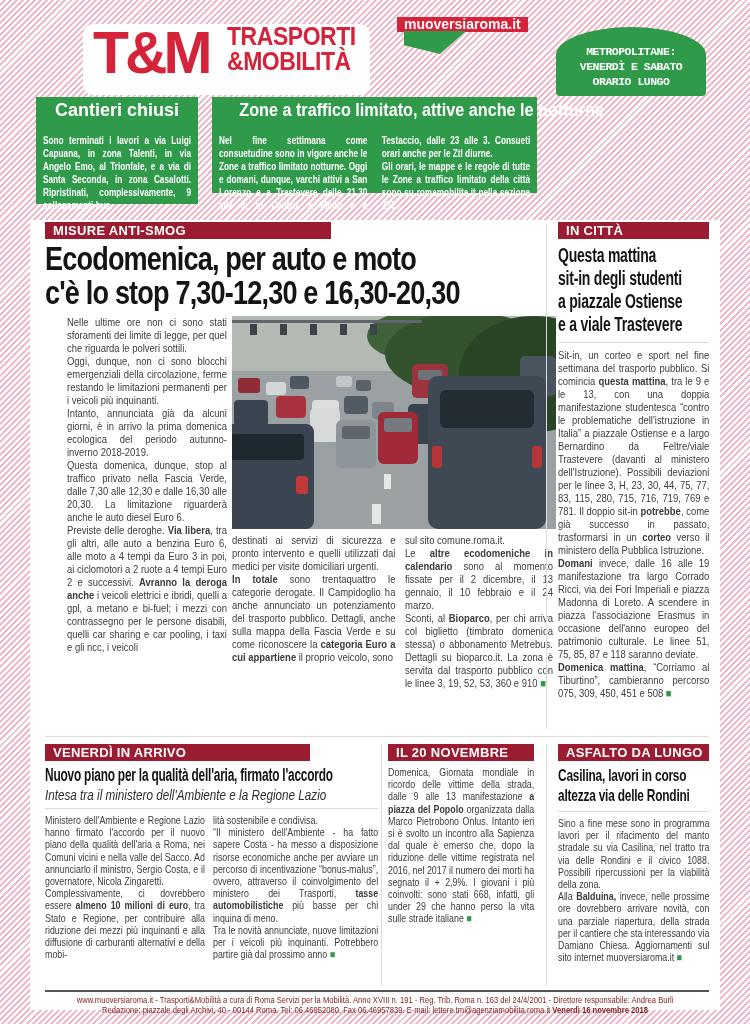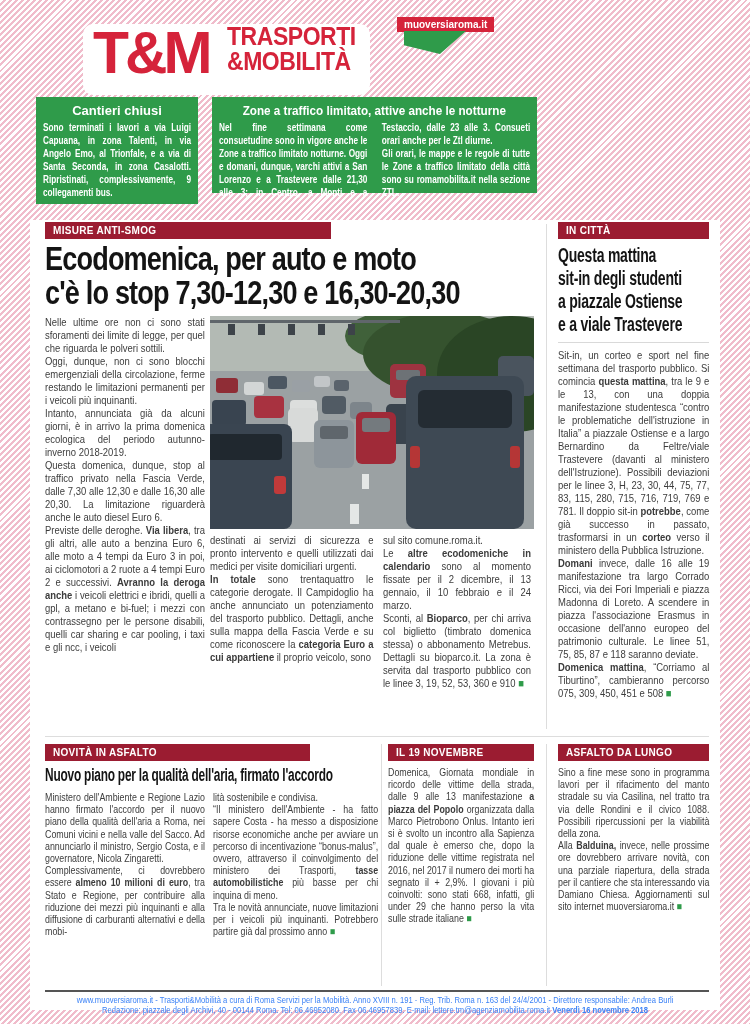--- a/index.html
+++ b/index.html
@@ -7,53 +7,53 @@
     font-family:"Liberation Sans",sans-serif;
     background:repeating-linear-gradient(135deg,#ffffff 0 2.2px,#f0bccb 2.2px 4.3px);}
   
   .logo-box{position:absolute;left:83px;top:24px;width:287px;height:71px;background:#fff;
     border-radius:10px;display:flex;padding:0 10px;box-sizing:border-box;}
   .logo-tm{font-size:60px;font-weight:700;color:#d5233a;letter-spacing:-4px;line-height:58px;
     display:inline-block;transform:scaleX(0.98);transform-origin:0 50%;}
   .logo-words{margin-left:16px;font-weight:700;color:#d5233a;font-size:25px;line-height:25px;
     letter-spacing:-0.5px;white-space:nowrap;display:inline-block;transform:scaleX(0.92);transform-origin:0 50%;}
   .site-badge{position:absolute;left:397px;top:17px;height:15px;background:#d5233a;color:#fff;
-    font-size:10px;font-weight:700;line-height:15px;padding:0 7px;}
+    font-size:14px;font-weight:700;line-height:15px;padding:0 7px;}
   .ribbon{position:absolute;left:404px;top:31px;width:62px;height:23px;background:#2f9b4a;
     clip-path:polygon(0 0,100% 0,58% 100%,0 62%);}
   .metro-box{position:absolute;left:556px;top:27px;width:150px;height:69px;background:#2f9b4a;
     border-radius:75px 75px 4px 4px / 28px 28px 4px 4px;color:#fff;
     font-family:"Liberation Mono",monospace;font-weight:700;font-size:11.5px;line-height:15px;
     text-align:center;padding-top:17px;box-sizing:border-box;letter-spacing:-0.5px;}
   
   .gbox{position:absolute;background:#2f9b4a;color:#fff;box-sizing:border-box;padding:4px 7px;}
   .box-cantieri{left:36px;top:97px;width:162px;height:107px;}
   .box-ztl{left:212px;top:97px;width:325px;height:96px;}
-  .gb-title{text-align:center;font-weight:700;font-size:13px;line-height:17px;margin:1px 0 2px;white-space:nowrap;}
+  .gb-title{text-align:center;font-weight:700;font-size:18px;line-height:17px;margin:1px 0 15px;white-space:nowrap;}
   .gb-title .tline{display:inline-block;transform:scaleX(0.9);transform-origin:50% 50%;}
   .gb-body{font-size:10.3px;font-weight:700;line-height:13px;text-align:justify;white-space:pre-line;}
   .sqz{transform:scaleX(0.86);transform-origin:0 0;}
   .sqz8{transform:scaleX(0.8);transform-origin:0 0;}
   .box-ztl .gb-inner{height:78px;column-count:2;column-gap:18px;column-fill:auto;}
   .box-white{position:absolute;left:553px;top:97px;width:154px;height:106px;background:#fff;
     border:2px solid #1a1a1a;box-sizing:border-box;padding:4px 6px;overflow:hidden;}
   .box-white .wb{font-size:10.4px;font-weight:700;line-height:12.8px;text-align:justify;color:#1c1c1c;}
   
   .paper{position:absolute;left:30px;top:220px;width:690px;height:790px;background:#fff;}
-  .kicker{background:#9b1c31;color:#fff;font-size:10px;font-weight:700;height:17px;line-height:17px;
+  .kicker{background:#9b1c31;color:#fff;font-size:13px;font-weight:700;height:17px;line-height:17px;
     padding-left:8px;box-sizing:border-box;letter-spacing:0.3px;}
   .article-main{position:absolute;left:15px;top:2px;width:489px;}
   .kicker-main{width:286px;}
   .hl{font-weight:700;color:#141414;white-space:nowrap;}
   .hl-main{font-size:33px;line-height:34px;letter-spacing:-1px;transform:scaleX(0.82);transform-origin:0 0;}
   .h1-block{margin-top:3px;}
   .subhead-wrap{margin-top:3px;padding-bottom:5px;border-bottom:1px solid #d9d9d9;}
   .subline{color:#a81e34;font-size:15px;letter-spacing:-0.3px;white-space:nowrap;display:inline-block;
     transform:scaleX(0.8);transform-origin:0 0;}
-  .article-body{display:flex;margin-top:6px;}
+  .article-body{display:flex;margin-top:6px;margin-left:22px;}
   .bcol{font-size:11px;line-height:13px;text-align:justify;color:#3c3c3c;}
   .bcol p{margin:0;}
   .b{font-weight:700;}
   .g{color:#2f9b4a;}
   .cw{flex:none;}
   .right-block{flex:none;width:324px;}
   .photo{width:324px;height:213px;display:block;}
   .photo-cols{display:flex;margin-top:5px;}
   
   .in-citta{position:absolute;left:528px;top:2px;width:151px;}
@@ -75,37 +75,42 @@
   .hl-small{font-size:17px;line-height:20px;letter-spacing:-0.3px;transform:scaleX(0.7);transform-origin:0 0;}
   .h-small-block{margin-top:5px;padding-bottom:5px;border-bottom:1px solid #d9d9d9;}
   .sub-italic-wrap{padding-bottom:4px;border-bottom:1px solid #d9d9d9;}
   .sub-italic{font-style:italic;font-size:15px;color:#2e2e2e;white-space:nowrap;display:inline-block;
     transform:scaleX(0.78);transform-origin:0 0;}
   .bsmall{font-size:10.3px;line-height:12.2px;}
   .nov-cols{display:flex;margin-top:6px;}
   .sec-body{margin-top:6px;}
   
   .footer-rule{position:absolute;left:15px;top:770px;width:664px;height:2px;background:#555;}
-  .footer{position:absolute;left:0;top:776px;width:690px;text-align:center;color:#3b82f6;}
+  .footer{position:absolute;left:0;top:776px;width:690px;text-align:center;color:#7f1d1d;}
   .f-line{white-space:nowrap;font-size:8.2px;line-height:9.6px;transform:scaleX(0.93);transform-origin:50% 0;}
 </style>
 </head>
 <body>
 
 <div class="page">
 
   <div class="logo-box">
     <span class="logo-tm">T&amp;M</span>
     <span class="logo-words">
       <div>TRASPORTI</div>
       <div>&amp;MOBILITÀ</div>
     </span>
   </div>
   <div class="site-badge">muoversiaroma.it</div>
   <div class="ribbon"></div>
+  <div class="metro-box">
+    <div>METROPOLITANE:</div>
+    <div>VENERDÌ E SABATO</div>
+    <div>ORARIO LUNGO</div>
+  </div>
 
   <div class="gbox box-cantieri">
     <div class="gb-title">Cantieri chiusi</div>
     <div class="gb-body sqz8" style="width:185px">Sono terminati i lavori a via Luigi Capuana, in zona Talenti, in via Angelo Emo, al Trionfale, e a via di Santa Seconda, in zona Casalotti. Ripristinati, complessivamente, 9 collegamenti bus.</div>
   </div>
   <div class="gbox box-ztl">
     <div class="gb-title"><span class="tline">Zone a traffico limitato, attive anche le notturne</span></div>
     <div class="gb-body gb-inner sqz8" style="width:389px">Nel fine settimana come consuetudine sono in vigore anche le Zone a traffico limitato notturne. Oggi e domani, dunque, varchi attivi a San Lorenzo e a Trastevere dalle 21,30 alle 3; in Centro, a Monti e a Testaccio, dalle 23 alle 3. Consueti orari anche per le Ztl diurne.
 Gli orari, le mappe e le regole di tutte le Zone a traffico limitato della città sono su romamobilita.it nella sezione ZTL.</div>
   </div>
@@ -213,48 +218,55 @@
         <p><span class="b">Domenica mattina</span><span>, “Corriamo al Tiburtino”, cambieranno percorso 075, 309, 450, 451 e 508 </span><span class="g">■</span></p>
       </div>
     </aside>
 
     <div class="vdiv vdiv1"></div>
     <div class="hdiv hdiv1"></div>
     <div class="vdiv vdiv2"></div>
     <div class="vdiv vdiv3"></div>
 
     <section class="bsec sec-novita">
-      <div class="kicker kicker-nov">NOVITÀ IN ASFALTO</div>
+      <div class="kicker kicker-nov">VENERDÌ IN ARRIVO</div>
       <div class="hl hl-nov">Nuovo piano per la qualità dell'aria, firmato l'accordo</div>
+      <div class="sub-italic-wrap">
+        <span class="sub-italic">Intesa tra il ministero dell'Ambiente e la Regione Lazio</span>
+      </div>
       <div class="nov-cols">
         <div class="cw" style="width:160px;margin-right:8px">
           <div class="bcol bsmall sqz" style="width:186px">
             <p><span>Ministero dell'Ambiente e Regione Lazio hanno firmato l'accordo per il nuovo piano della qualità dell'aria a Roma, nei Comuni vicini e nella valle del Sacco. Ad annunciarlo il ministro, Sergio Costa, e il governatore, Nicola Zingaretti.</span></p>
             <p><span>Complessivamente, ci dovrebbero essere </span><span class="b">almeno 10 milioni di euro</span><span>, tra Stato e Regione, per contribuire alla riduzione dei mezzi più inquinanti e alla diffusione di carburanti alternativi e della mobi-</span></p>
           </div>
         </div>
         <div class="cw" style="width:165px">
           <div class="bcol bsmall sqz" style="width:192px">
             <p><span>lità sostenibile e condivisa.</span></p>
             <p><span>“Il ministero dell'Ambiente - ha fatto sapere Costa - ha messo a disposizione risorse economiche anche per avviare un percorso di incentivazione “bonus-malus”, ovvero, attraverso il coinvolgimento del ministero dei Trasporti, </span><span class="b">tasse automobilistiche</span><span> più basse per chi inquina di meno.</span></p>
             <p><span>Tra le novità annunciate, nuove limitazioni per i veicoli più inquinanti. Potrebbero partire già dal prossimo anno </span><span class="g">■</span></p>
           </div>
         </div>
       </div>
     </section>
 
     <section class="bsec sec-nov18">
-      <div class="kicker">IL 19 NOVEMBRE</div>
+      <div class="kicker">IL 20 NOVEMBRE</div>
       <div class="sec-body bcol bsmall sqz" style="width:170px">
         <p><span>Domenica, Giornata mondiale in ricordo delle vittime della strada, dalle 9 alle 13 manifestazione </span><span class="b">a piazza del Popolo</span><span> organizzata dalla Marco Pietrobono Onlus. Intanto ieri si è svolto un incontro alla Sapienza dal quale è emerso che, dopo la riduzione delle vittime registrata nel 2016, nel 2017 il numero dei morti ha segnato il + 2,9%. I giovani i più coinvolti: sono stati 668, infatti, gli under 29 che hanno perso la vita sulle strade italiane </span><span class="g">■</span></p>
       </div>
     </section>
 
     <section class="bsec sec-asfalto">
       <div class="kicker">ASFALTO DA LUNGO</div>
+      <div class="h-small-block">
+        <div class="hl hl-small">Casilina, lavori in corso</div>
+        <div class="hl hl-small">altezza via delle Rondini</div>
+      </div>
       <div class="sec-body bcol bsmall sqz" style="width:176px">
         <p><span>Sino a fine mese sono in programma lavori per il rifacimento del manto stradale su via Casilina, nel tratto tra via delle Rondini e il civico 1088. Possibili ripercussioni per la viabilità della zona.</span></p>
         <p><span>Alla </span><span class="b">Balduina,</span><span> invece, nelle prossime ore dovrebbero arrivare novità, con una parziale riapertura, della strada per il cantiere che sta interessando via Damiano Chiesa. Aggiornamenti sul sito internet muoversiaroma.it </span><span class="g">■</span></p>
       </div>
     </section>
 
     <div class="footer-rule"></div>
     <div class="footer">
       <div class="f-line">www.muoversiaroma.it - Trasporti&amp;Mobilità a cura di Roma Servizi per la Mobilità. Anno XVIII n. 191 - Reg. Trib. Roma n. 163 del 24/4/2001 - Direttore responsabile: Andrea Burli</div>
       <div class="f-line"><span>Redazione: piazzale degli Archivi, 40 - 00144 Roma. Tel: 06.46952080. Fax 06.46957839. E-mail: lettere.tm@agenziamobilita.roma.it </span><span class="b">Venerdì 16 novembre 2018</span></div>

